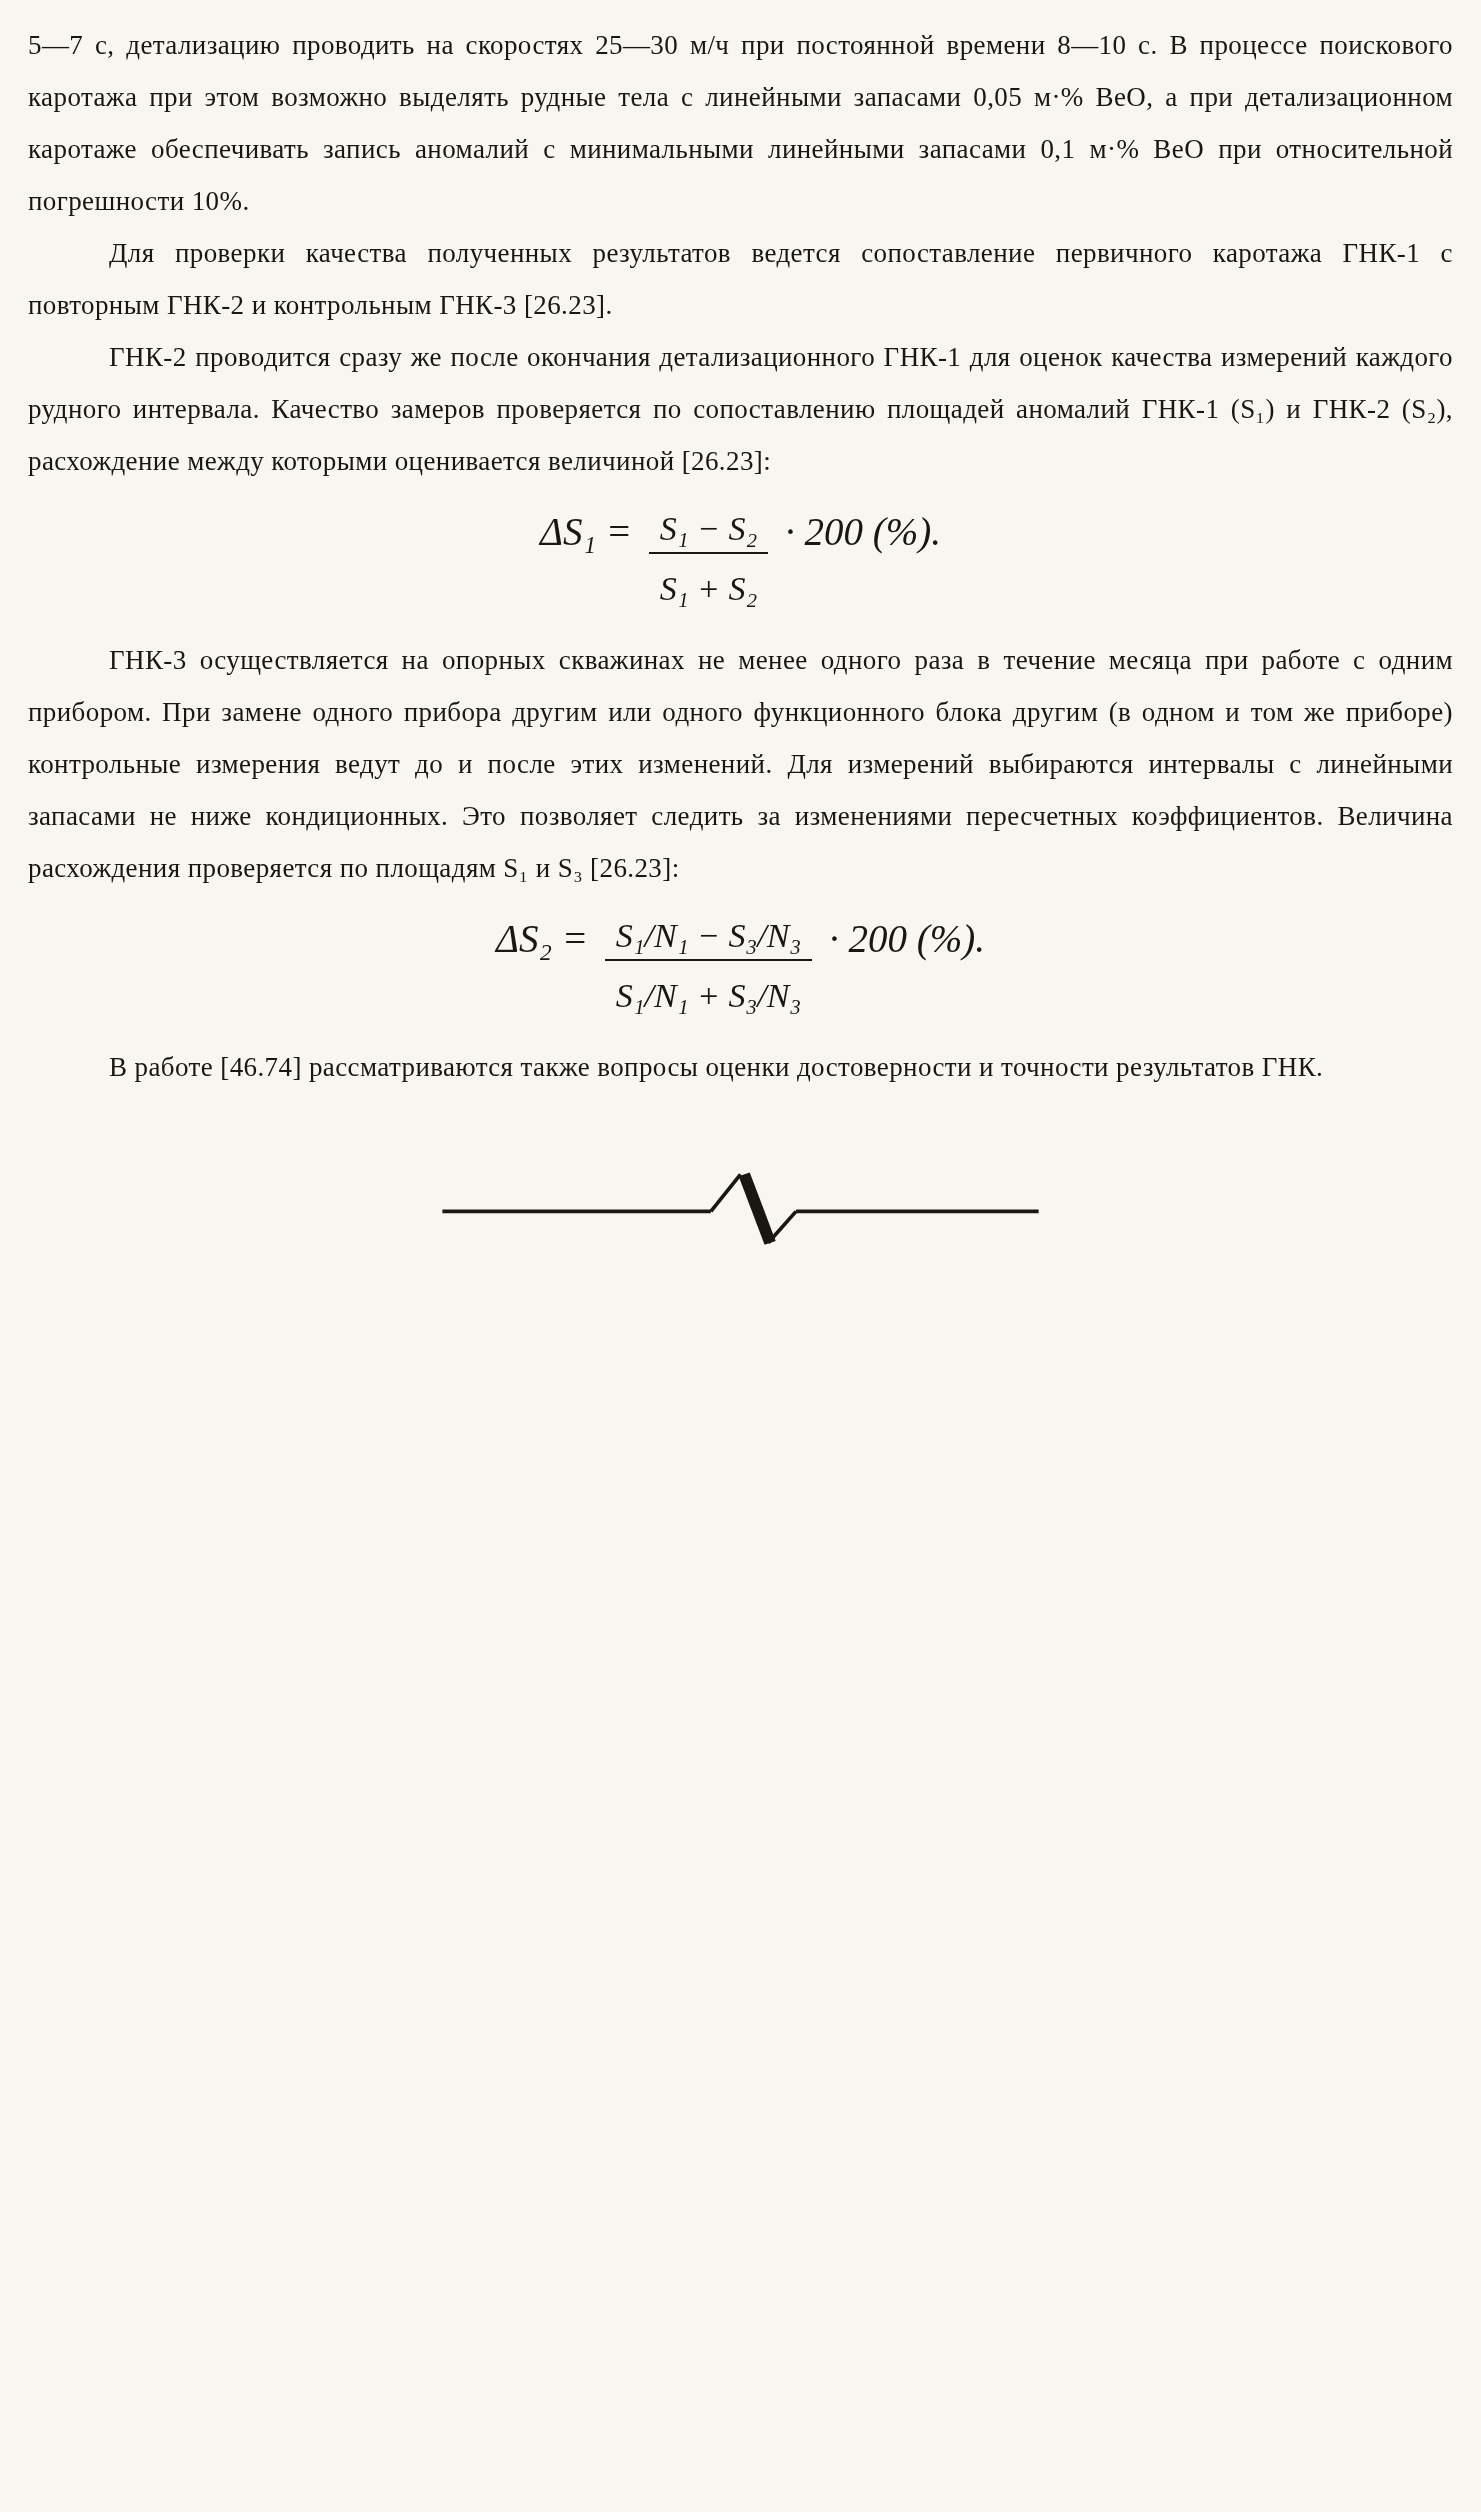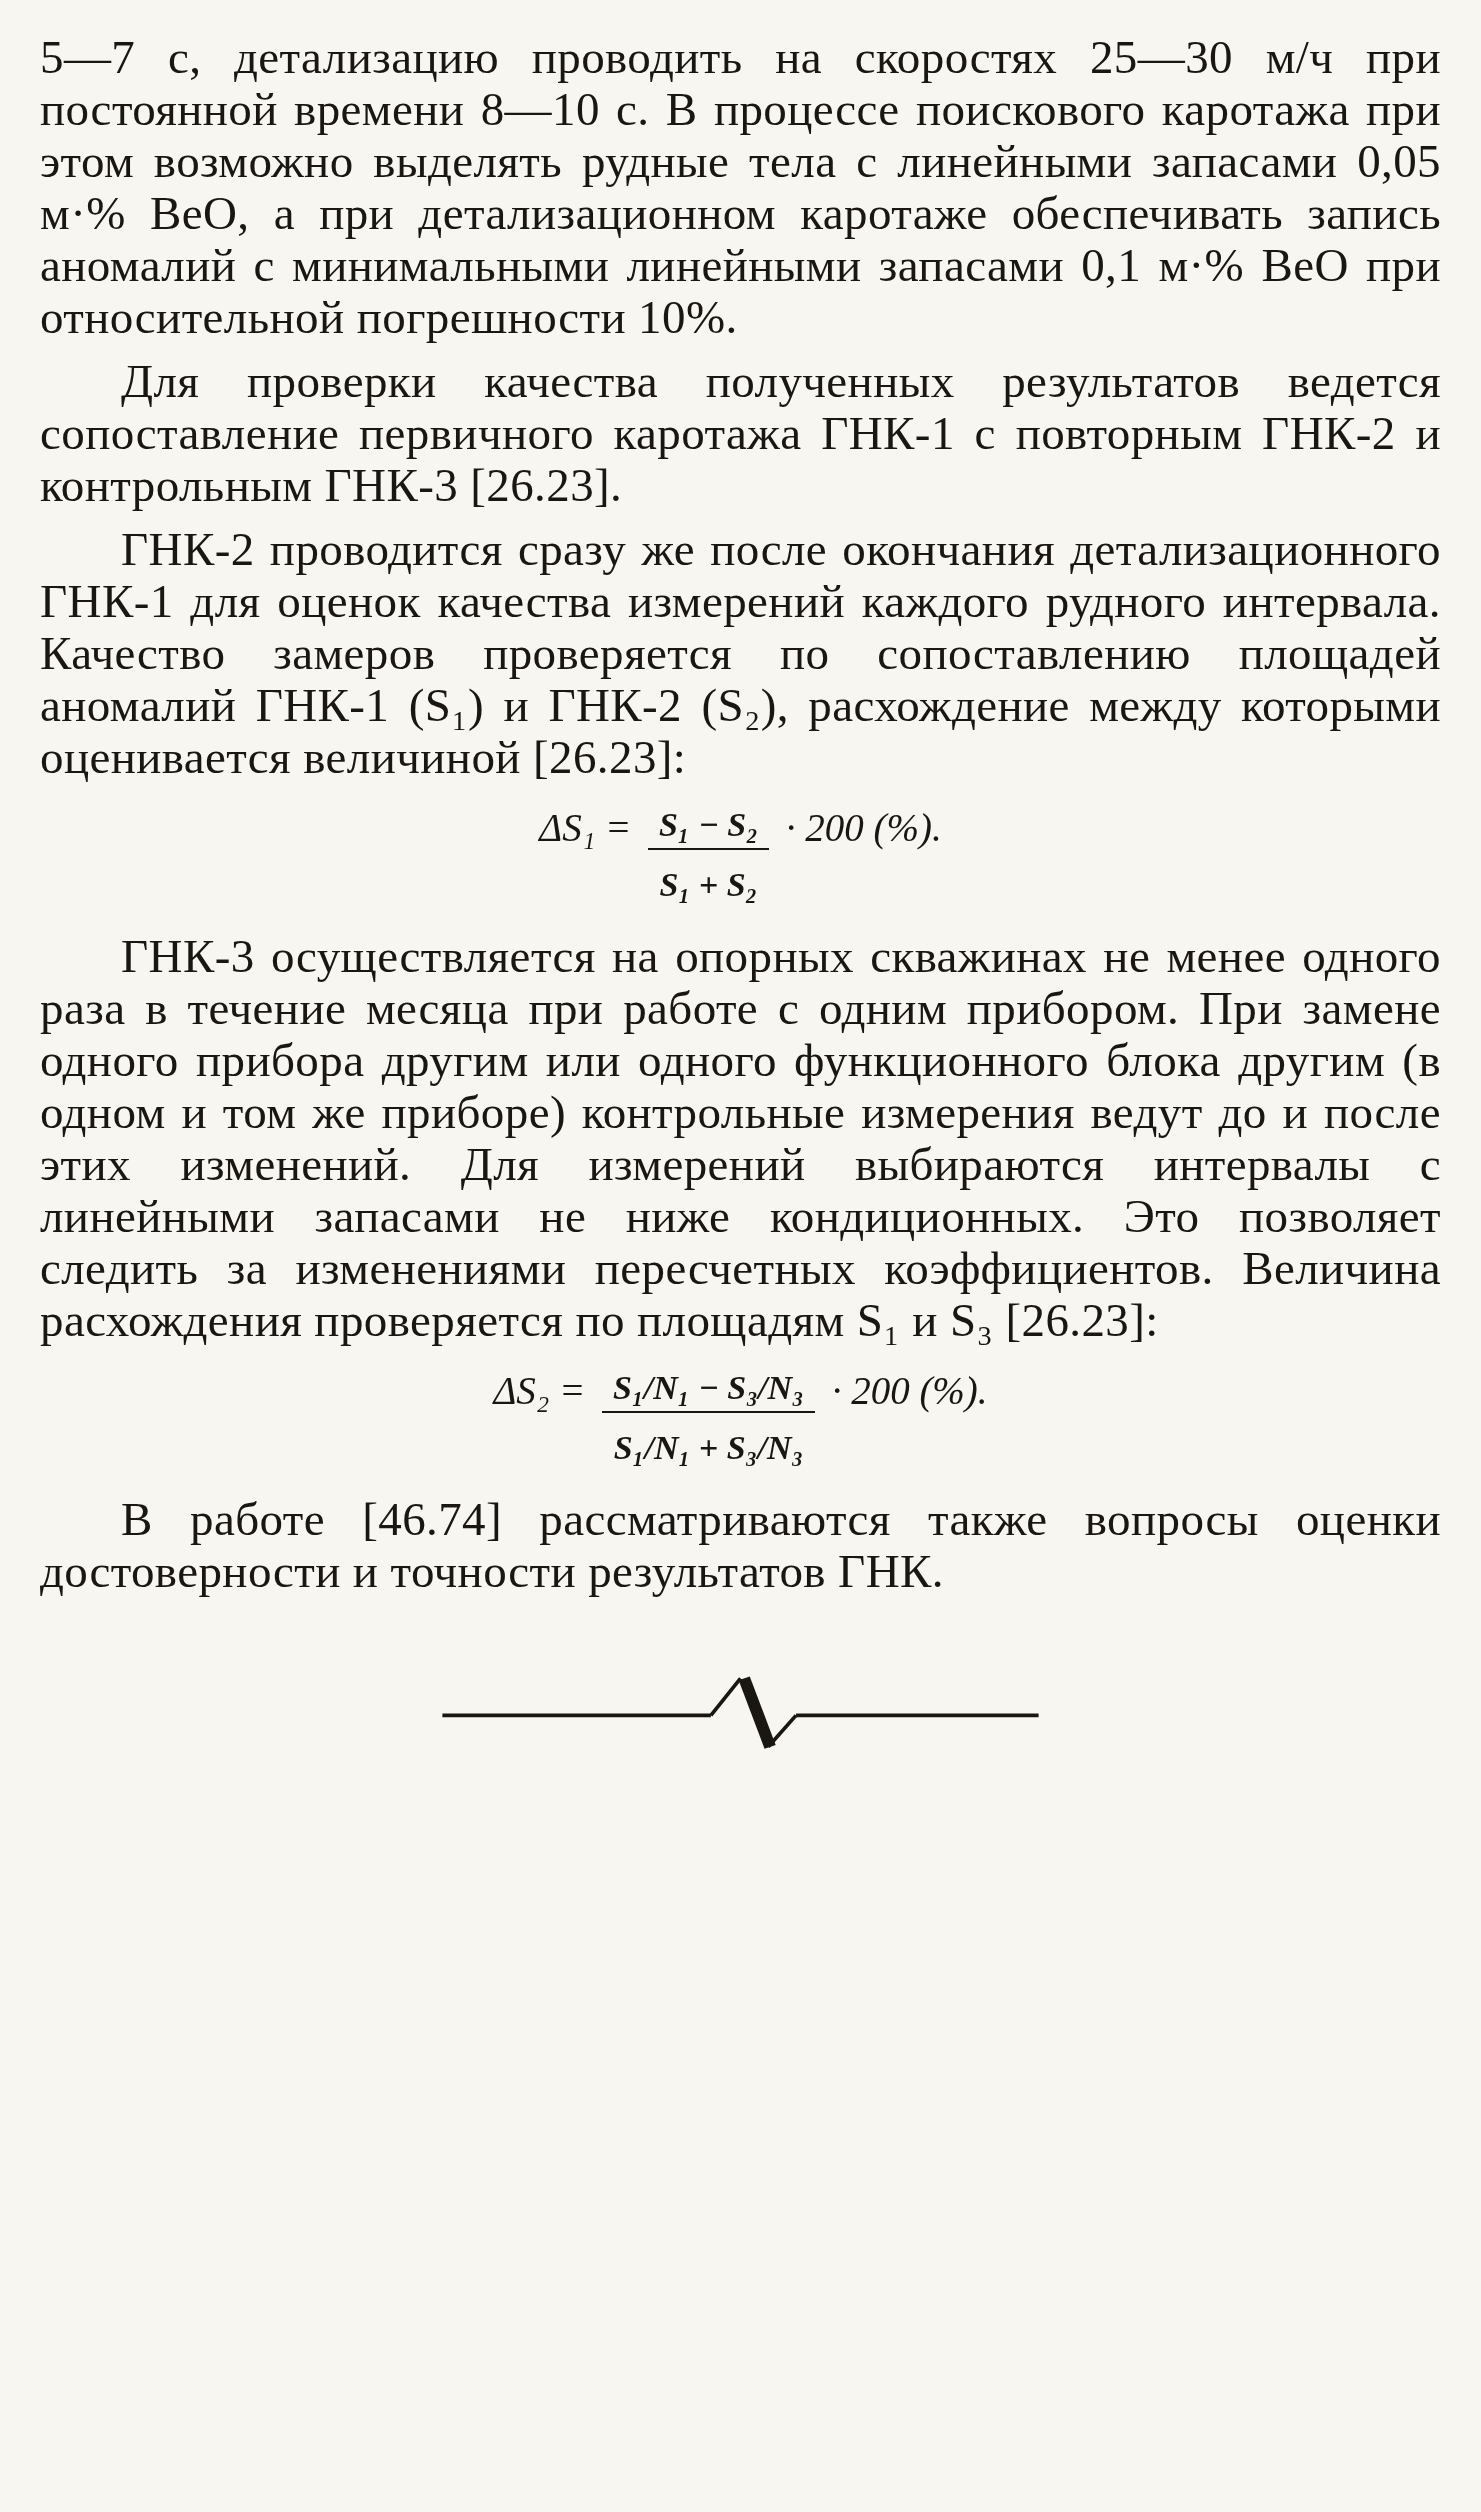--- a/index.html
+++ b/index.html
@@ -12,22 +12,22 @@
     color: #1a1611;
   }
   .page {
     box-sizing: border-box;
     width: 1481px;
     height: 2512px;
     padding: 18.5px 28px 0 28px;
     overflow: hidden;
   }
   .para {
-    margin: 12px;
-    font-size: 47px;
+    margin: 0;
+    font-size: 27px;
     line-height: 52px;
     letter-spacing: 0.4px;
     text-align: justify;
     text-indent: 81px;
   }
   .para.no-indent { text-indent: 0; }
   .formula {
     margin: 22px 0 24px 0;
     display: flex;
     justify-content: center;
@@ -35,21 +35,20 @@
     font-size: 39px;
     font-style: italic;
   }
   .frac {
     display: inline-flex;
     flex-direction: column;
     align-items: stretch;
     text-align: center;
     font-size: 34px;
     line-height: 1.2;
-    font-weight: bold;
   }
   .frac .num {
     border-bottom: 2.8px solid #1a1611;
     padding: 0 11px 2.8px 11px;
   }
   .frac .den { padding-top: 15px; }
   .f-rhs, .f-lhs { white-space: nowrap; }
   .end-divider {
     margin-top: 72px;
     display: flex;

